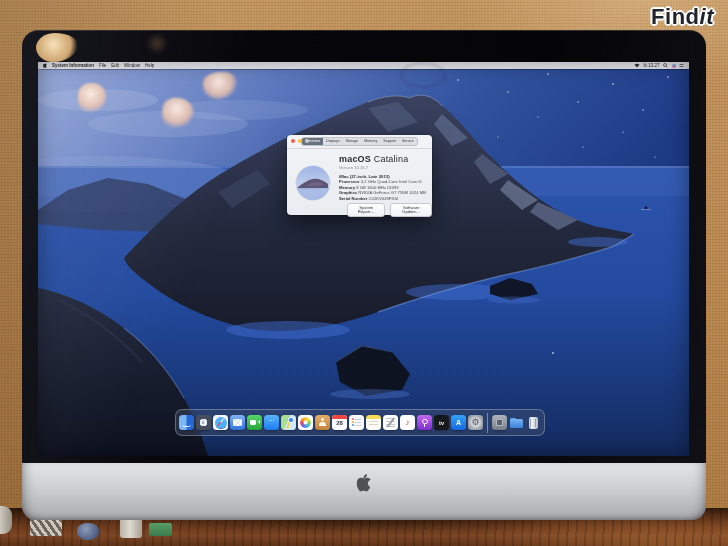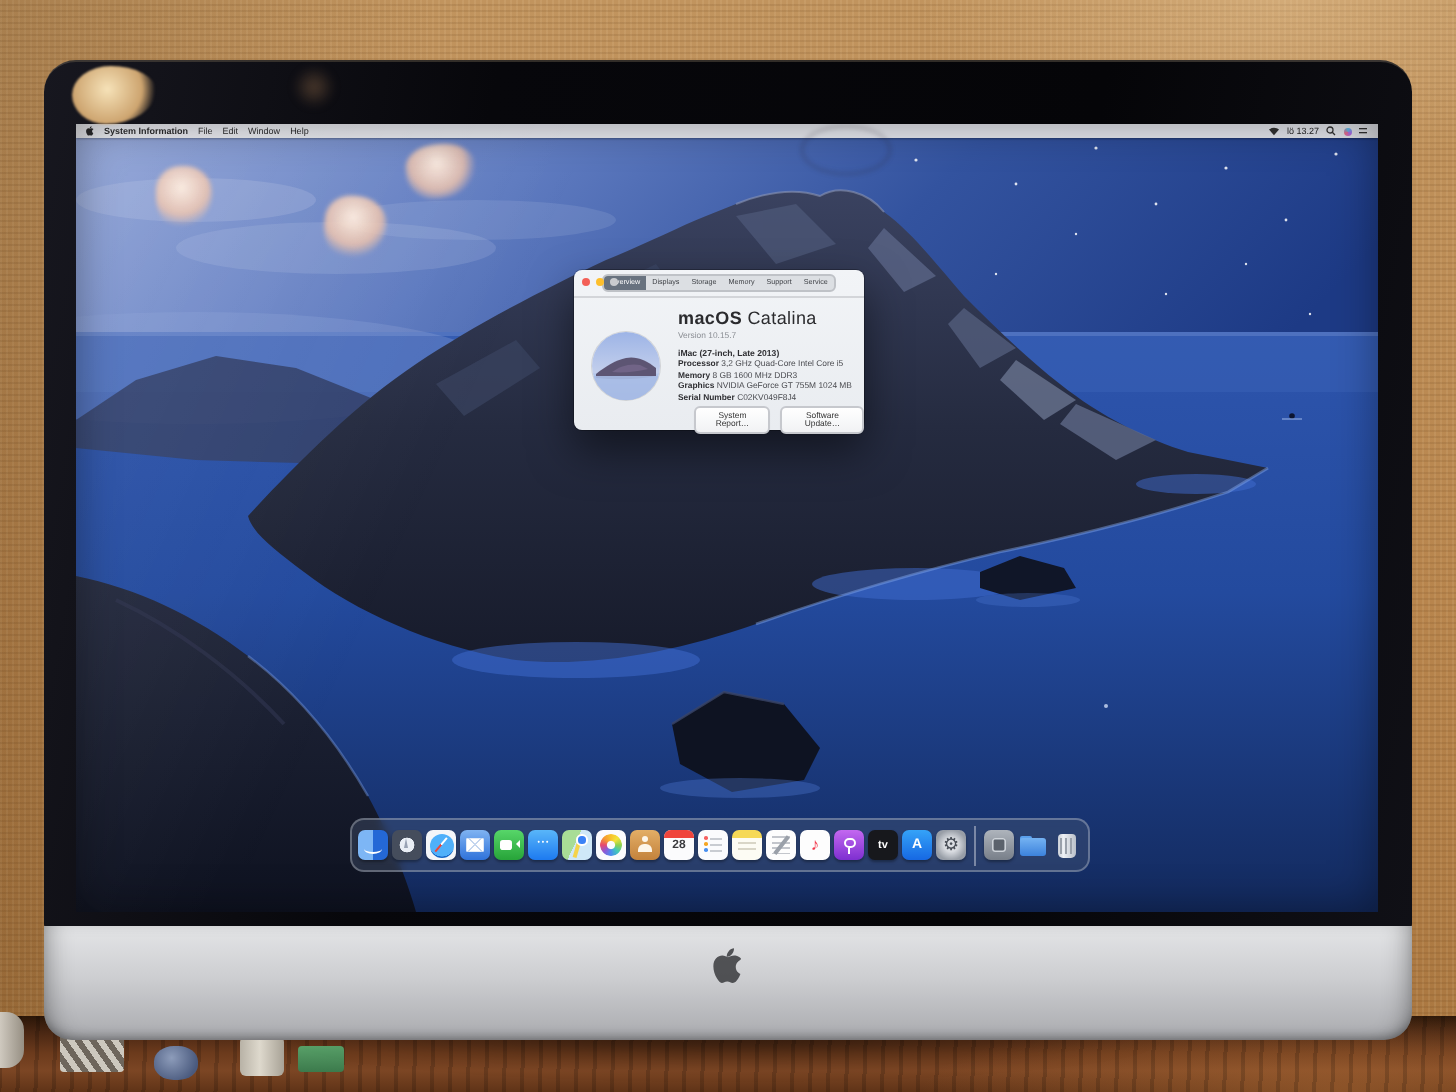--- a/index.html
+++ b/index.html
@@ -152,20 +152,21 @@
   .dk-downloads:after{content:"";position:absolute;left:1px;top:4.2px;right:1px;bottom:1.6px;background:linear-gradient(#74b2f2,#3c82dc);border-radius:1.5px;}
   .dk-trash{background:transparent;box-shadow:none;}
   .dk-trash:after{content:"";position:absolute;left:2.6px;right:2.6px;top:1.8px;bottom:1px;background:linear-gradient(90deg,#c9ced6,#eef1f5 30%,#b9bfc8);border-radius:2px 2px 2.5px 2.5px;}
   .dk-trash:before{content:"";position:absolute;left:4px;right:4px;top:4.2px;bottom:2.6px;z-index:1;background:repeating-linear-gradient(90deg,#9aa1ab 0 .8px,transparent .8px 2.6px);}
 </style>
 </head>
 <body>
 
 <div id="photo">
 
+  <div class="findit"><span>Find</span><span class="it">it</span></div>
 
   <div class="desk"></div>
   <div class="desk-obj obj-grey"></div>
   <div class="desk-obj obj-stripe"></div>
   <div class="desk-obj obj-plush"></div>
   <div class="desk-obj obj-jar"></div>
   <div class="desk-obj obj-green"></div>
   <div class="imac-shadow"></div>
 
   <div class="imac">

